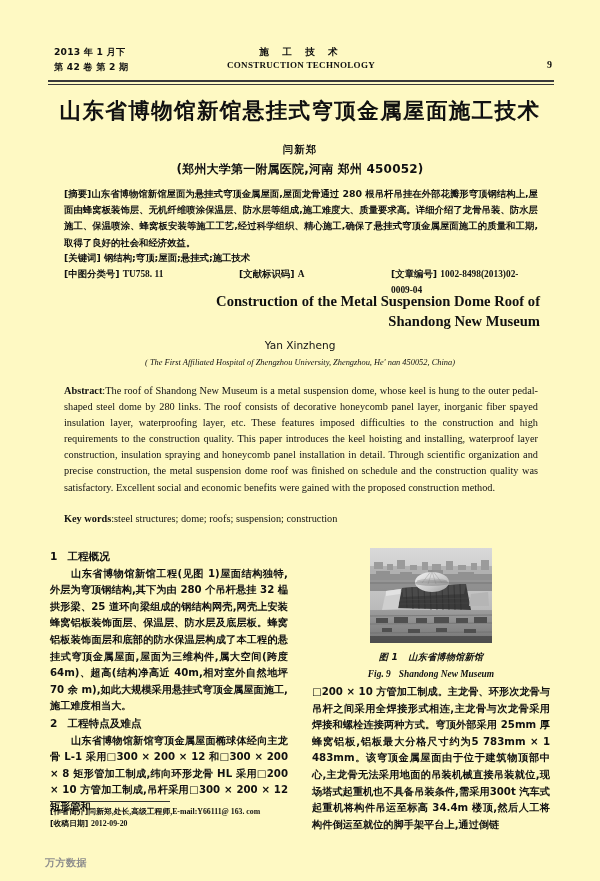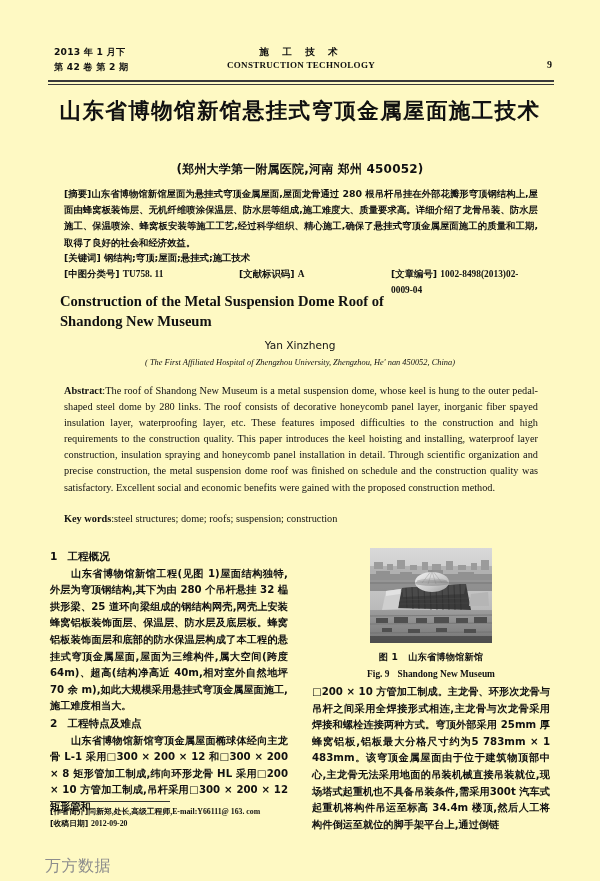--- a/index.html
+++ b/index.html
@@ -147,21 +147,21 @@
   .clc-line .c2 { width: 152px; }
   .clc-line .c3 { flex: 1; }
   .lab { font-weight: bold; }
   .val { font-family: "Liberation Serif", serif; font-weight: bold; }
 
   
   .title-en {
     position: absolute;
     left: 60px; right: 60px;
     top: 291px;
-    text-align: left;
+    text-align: right;
     font-size: 14.6px;
     font-weight: bold;
     line-height: 20px;
     font-family: "Liberation Serif", serif;
   }
   .author-en {
     position: absolute;
     left: 0; right: 0;
     top: 339px;
     text-align: center;
@@ -242,20 +242,21 @@
   }
   .footnote .en { font-family: "Liberation Serif", serif; }
 
   
   .figure {
     position: absolute;
     left: 312px;
     top: 548px;
     width: 238px;
     text-align: center;
+    font-style: italic;
   }
   .fig-img {
     width: 122px;
     height: 95px;
     margin: 0 auto;
     display: block;
     border: 0;
   }
   .fig-cap-cn {
     margin-top: 8px;
@@ -282,23 +283,23 @@
     text-align: justify;
     font-weight: bold;
     font-family: "DejaVu Sans", sans-serif;
   }
 
   
   .watermark {
     position: absolute;
     left: 45px;
     top: 856px;
-    font-size: 16px;
+    font-size: 10px;
     color: #8d8d8d;
-    font-weight: normal;
+    font-weight: bold;
     letter-spacing: .5px;
     font-family: "DejaVu Sans", sans-serif;
   }
 </style>
 </head>
 <body>
 
 <div class="page">
 
   <div class="masthead">
@@ -308,20 +309,21 @@
     </div>
     <div class="mast-center">
       <div class="mast-cn">施 工 技 术</div>
       <div class="mast-en">CONSTRUCTION TECHNOLOGY</div>
     </div>
     <div class="mast-page">9</div>
   </div>
   <div class="rule-double"></div>
 
   <div class="title-cn">山东省博物馆新馆悬挂式穹顶金属屋面施工技术</div>
+  <div class="author-cn">闫新郑</div>
   <div class="affil-cn">(郑州大学第一附属医院,河南 郑州   450052)</div>
 
   <div class="cn-abs">
     <span class="lab">[摘要]</span><span>山东省博物馆新馆屋面为悬挂式穹顶金属屋面,屋面龙骨通过 280 根吊杆吊挂在外部花瓣形穹顶钢结构上,屋面由蜂窝板装饰层、无机纤维喷涂保温层、防水层等组成,施工难度大、质量要求高。详细介绍了龙骨吊装、防水层施工、保温喷涂、蜂窝板安装等施工工艺,经过科学组织、精心施工,确保了悬挂式穹顶金属屋面施工的质量和工期,取得了良好的社会和经济效益。</span>
   </div>
 
   <div class="kw-line">
     <span class="lab">[关键词]</span>
     <span>钢结构;穹顶;屋面;悬挂式;施工技术</span>
   </div>

